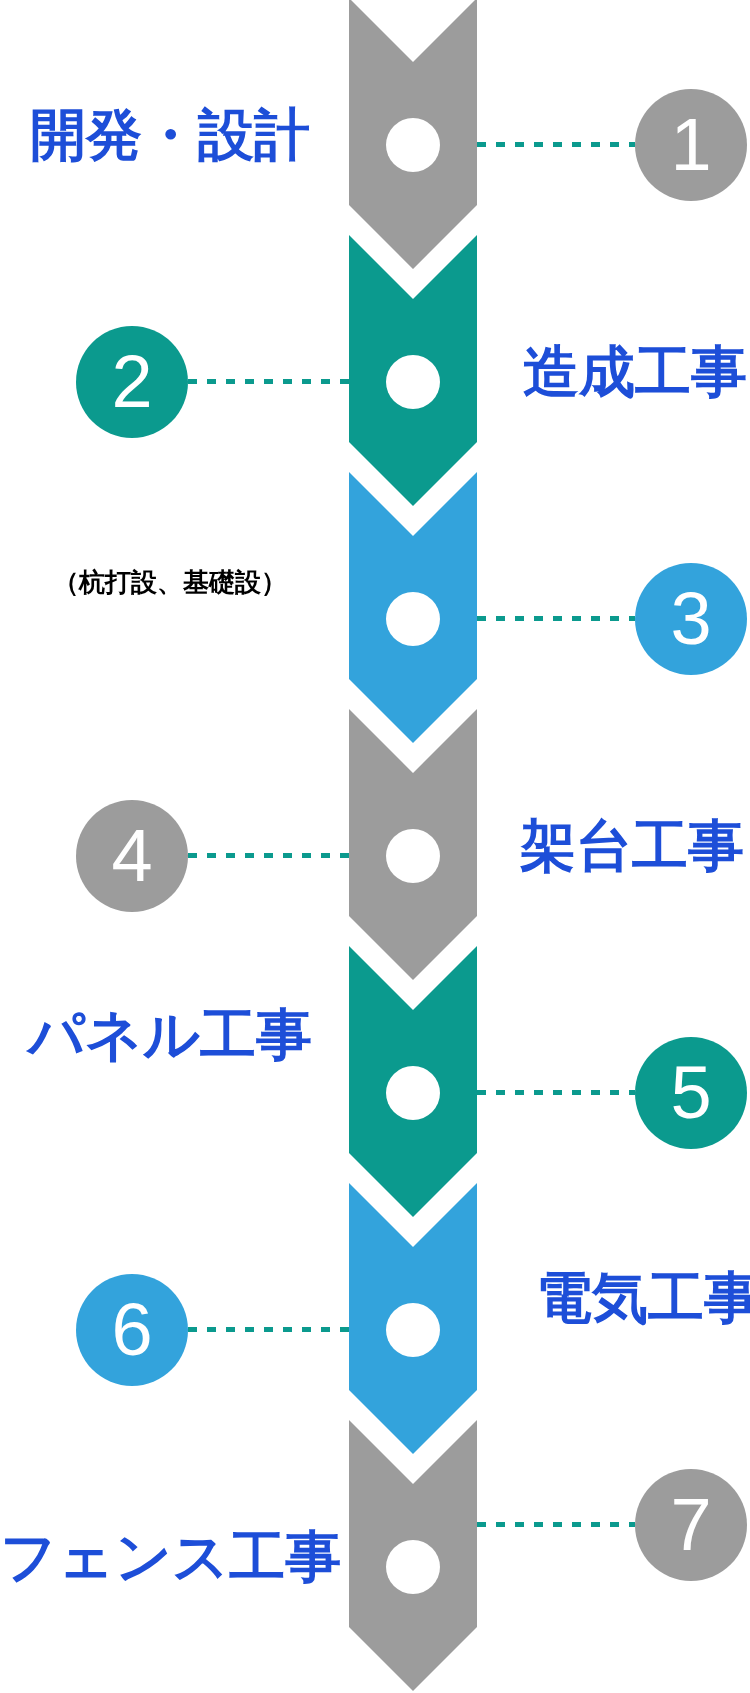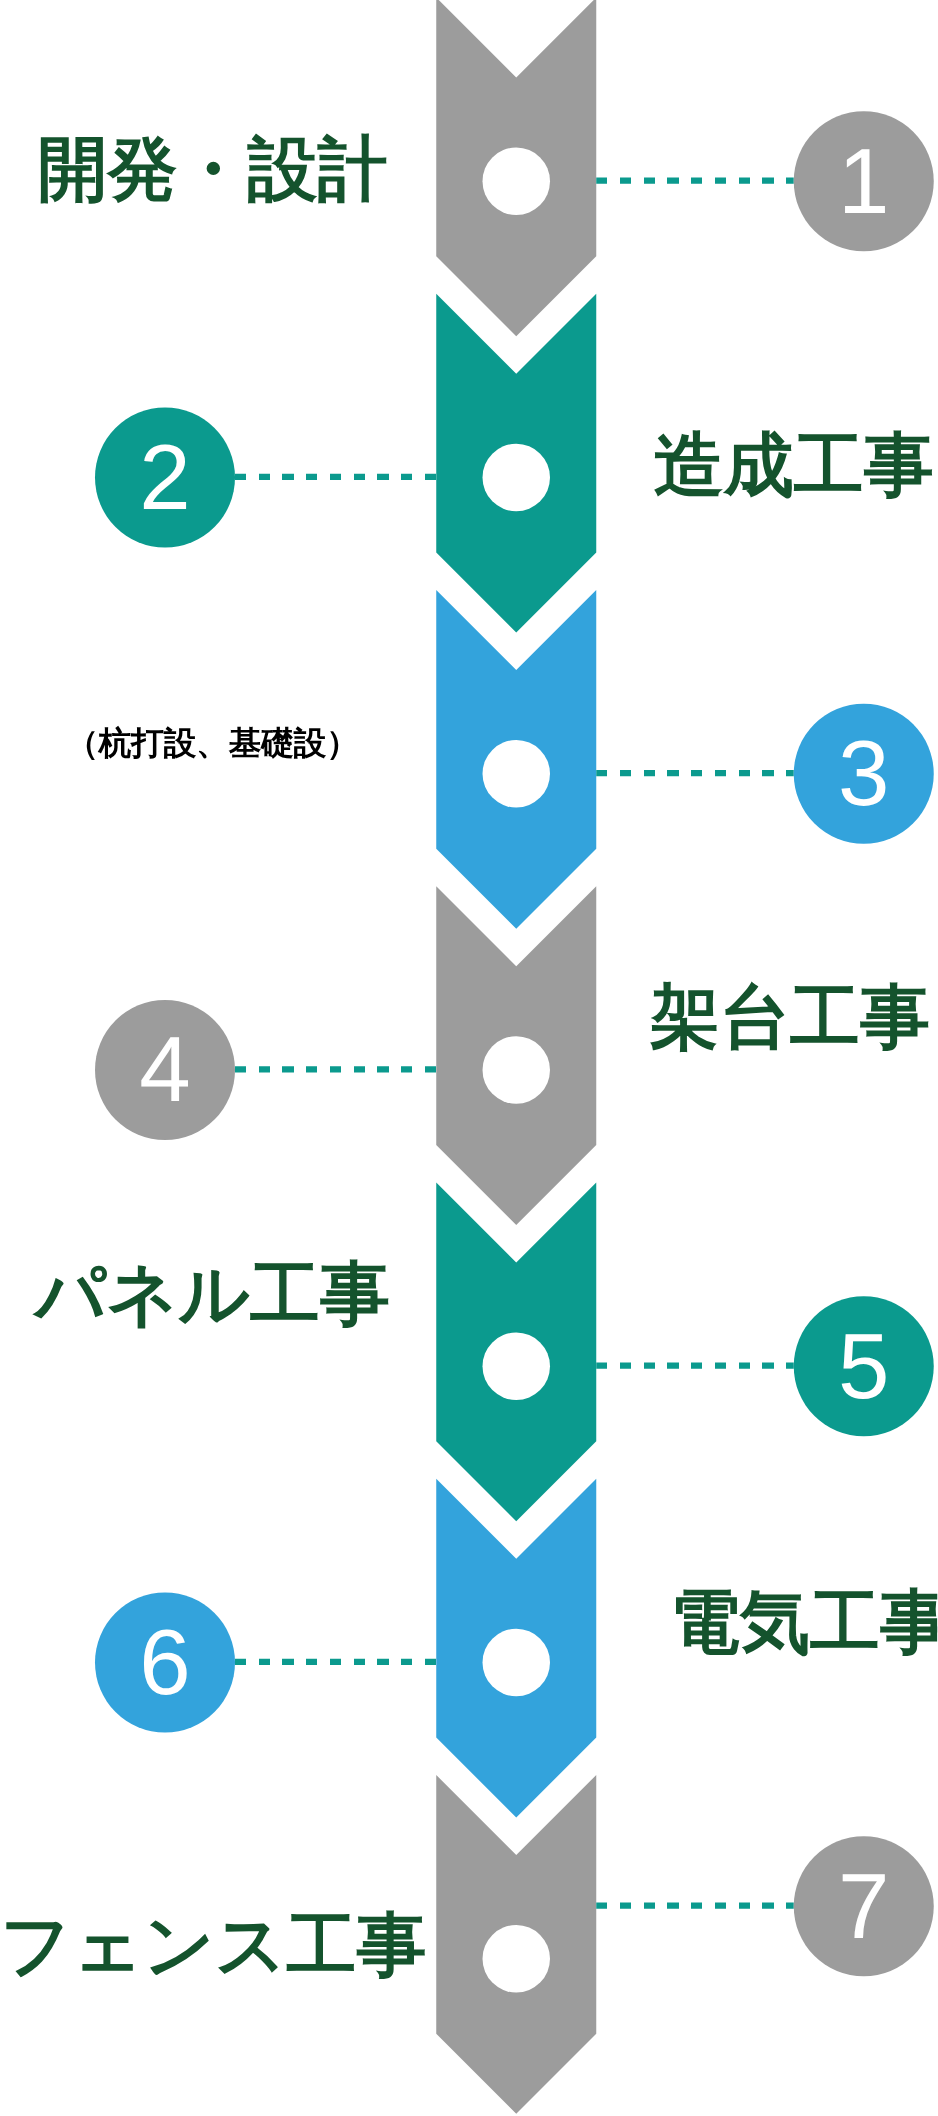--- a/index.html
+++ b/index.html
@@ -9,26 +9,26 @@
     background:#ffffff;
     overflow:hidden;
     font-family:"Liberation Sans","DejaVu Sans",sans-serif;
   }
   .strip-svg{position:absolute;left:0;top:0;}
   .step-row{position:absolute;left:0;top:0;width:0;height:0;}
   .step-label-block{position:absolute;}
   .step-label-block.left{left:0;width:340;width:340px;text-align:center;}
   .step-label-block.right{left:520px;width:230px;text-align:left;}
   .step-label{
-    font-size:56px;font-weight:bold;color:#14532d;
+    font-size:56px;font-weight:bold;color:#1d4ed8;
     line-height:60px;white-space:nowrap;letter-spacing:0px;
   }
   .step-sub-label{
     font-size:26px;font-weight:bold;color:#000;
-    line-height:26px;white-space:nowrap;margin-top:16px;
+    line-height:26px;white-space:nowrap;margin-top:4px;
   }
   .number-badge{
     position:absolute;width:112px;height:112px;border-radius:50%;
     display:flex;align-items:center;justify-content:center;
   }
   .number-badge .num{
     color:#ffffff;font-size:74px;font-weight:200;line-height:1;
     font-family:"Liberation Sans","DejaVu Sans",sans-serif;
   }
   .connector-line{
@@ -81,21 +81,21 @@
         </div>
         <div class="step-label-block left" style="top: 565px;">
           <div class="step-sub-label">（杭打設、基礎設）</div>
         </div>
       </div>
       <div class="step-row">
         <div class="connector-line" style="top: 853px; left: 188px; width: 161px; background: repeating-linear-gradient(90deg, rgb(11, 154, 142) 0px, rgb(11, 154, 142) 9px, transparent 9px, transparent 19px);"></div>
         <div class="number-badge" style="background: rgb(156, 156, 156); left: 76px; top: 800px;">
           <span class="num">4</span>
         </div>
-        <div class="step-label-block right" style="top: 784px;">
+        <div class="step-label-block right" style="top: 816px;">
           <div class="step-label">架台工事</div>
         </div>
       </div>
       <div class="step-row">
         <div class="connector-line" style="top: 1090px; left: 477px; width: 158px; background: repeating-linear-gradient(90deg, rgb(11, 154, 142) 0px, rgb(11, 154, 142) 9px, transparent 9px, transparent 19px);"></div>
         <div class="number-badge" style="background: rgb(11, 154, 142); left: 635px; top: 1037px;">
           <span class="num">5</span>
         </div>
         <div class="step-label-block left" style="top: 1005px;">
           <div class="step-label">パネル工事</div>

